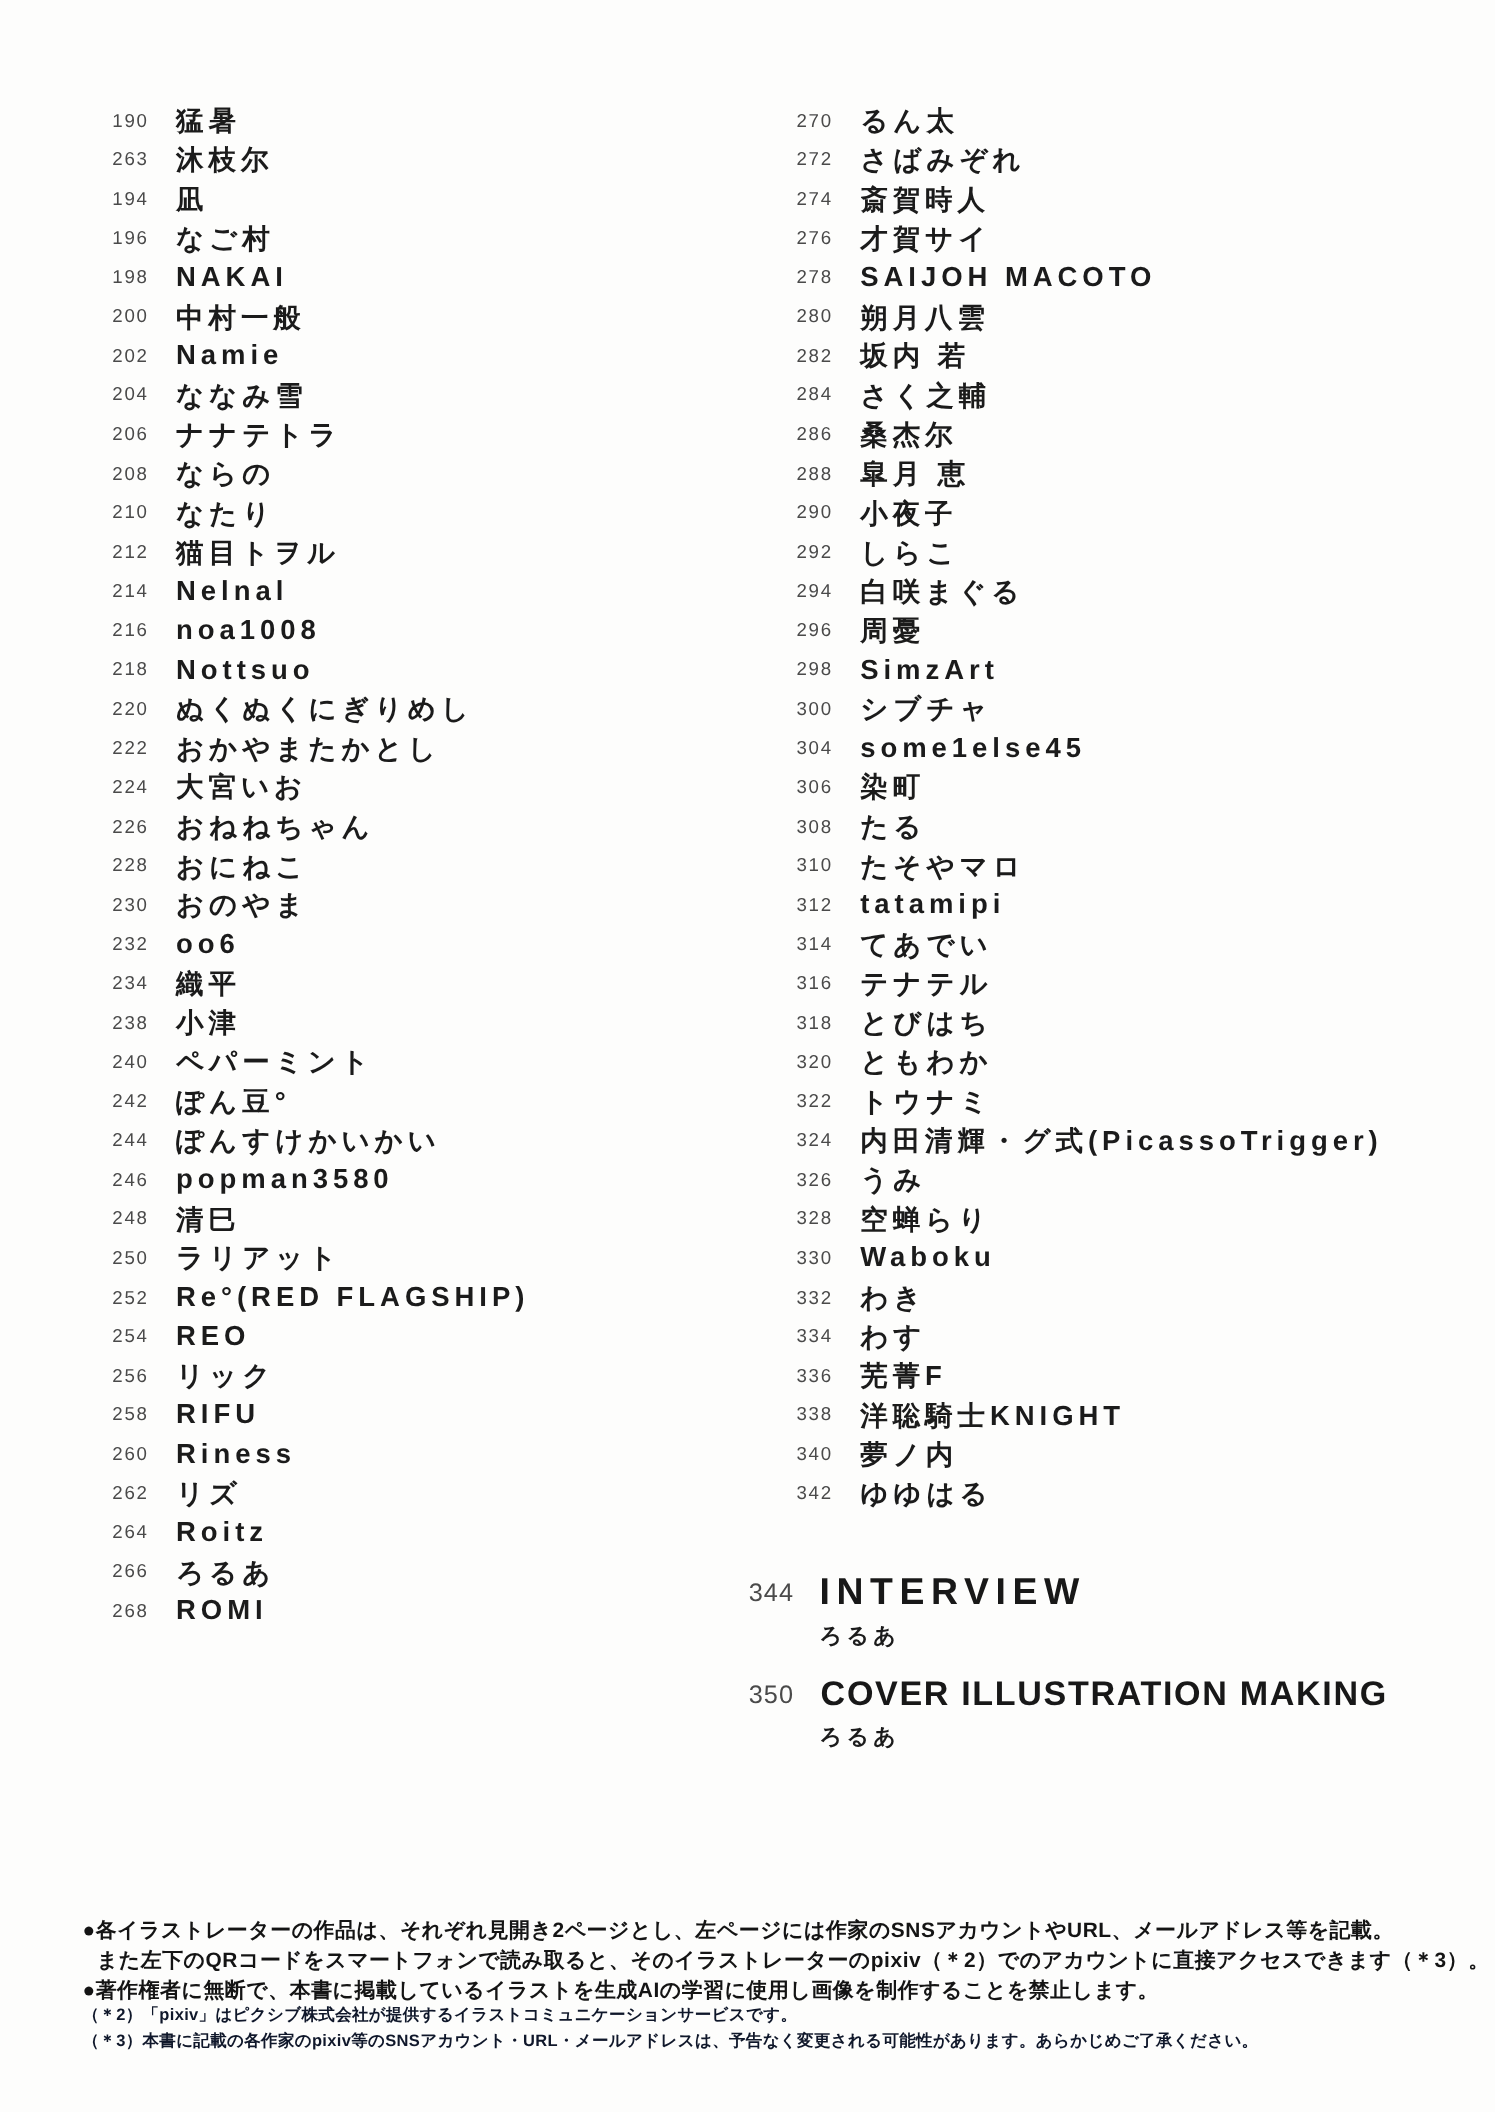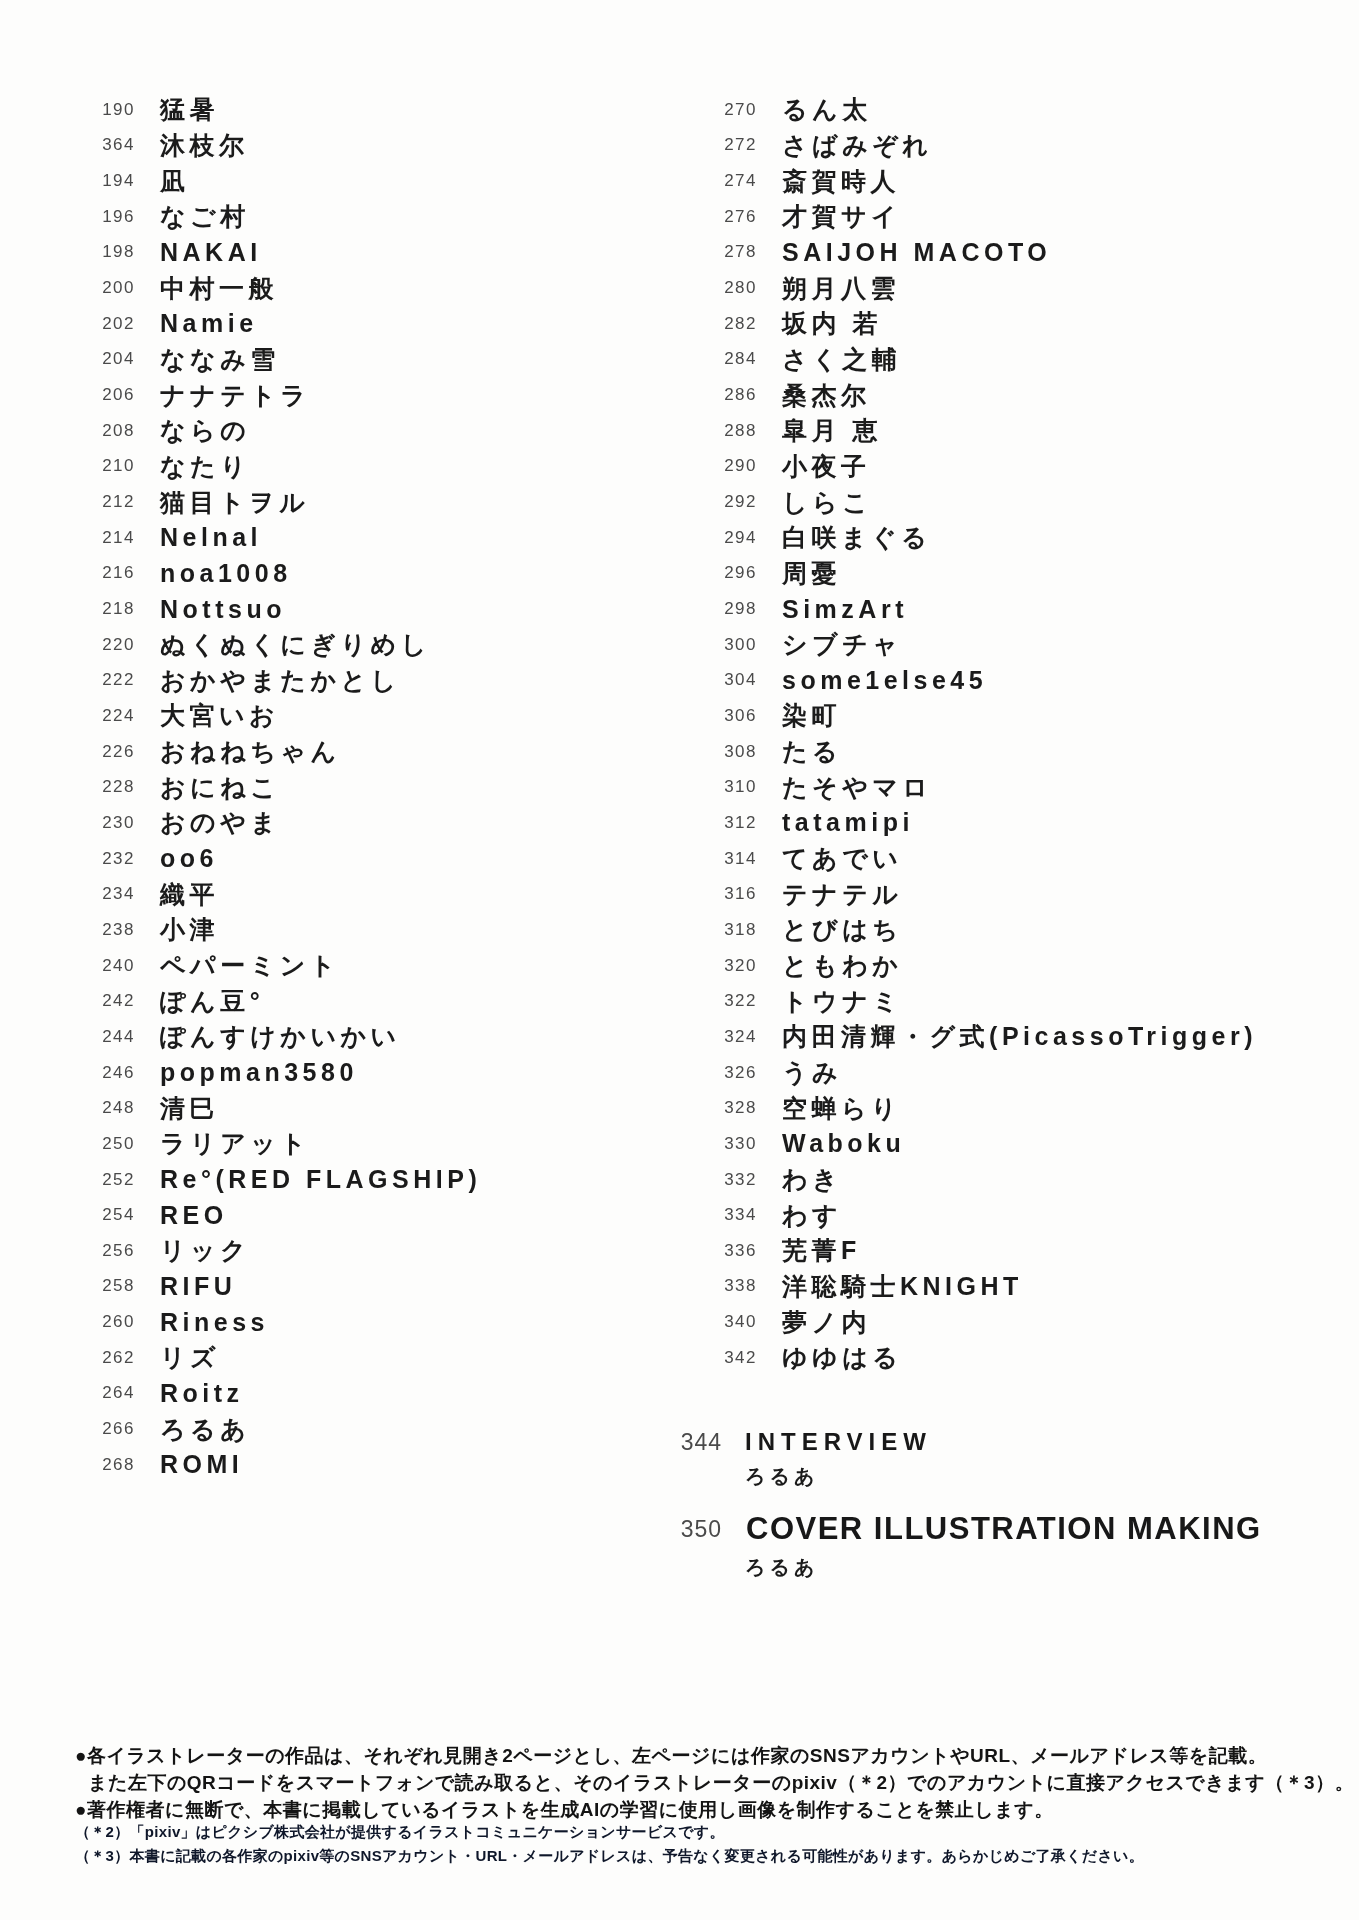--- a/index.html
+++ b/index.html
@@ -26,21 +26,21 @@
     white-space:nowrap;color:#1b1b1b;
   }
   .special{position:absolute;left:587px;top:1428px;}
   .sp-entry{margin-bottom:21px;}
   .sp-head{display:flex;align-items:center;}
   .sp-num{
     width:135px;flex:none;text-align:right;
     font-size:23px;color:#4a4a4a;letter-spacing:1px;
   }
   .sp-title{
-    margin-left:23px;font-size:24px;font-weight:700;
+    margin-left:23px;font-size:34px;font-weight:700;
     letter-spacing:6px;white-space:nowrap;color:#181818;
   }
   .sp-entry:nth-child(2) .sp-title{font-size:31px;letter-spacing:1.5px;margin-left:24px;}
   .sp-sub{
     margin-left:158px;margin-top:7px;
     font-size:20px;font-weight:700;letter-spacing:4px;color:#1b1b1b;
   }
   .notices{
     position:absolute;left:75px;top:1694px;
     font-size:19px;font-weight:700;line-height:27px;
@@ -55,21 +55,21 @@
 </style>
 </head>
 <body>
 
 <div class="toc-col left" id="left-col">
     <div class="toc-row">
       <span class="toc-num">190</span>
       <span class="toc-name">猛暑</span>
     </div>
     <div class="toc-row">
-      <span class="toc-num">364</span>
+      <span class="toc-num">263</span>
       <span class="toc-name">沐枝尔</span>
     </div>
     <div class="toc-row">
       <span class="toc-num">194</span>
       <span class="toc-name">凪</span>
     </div>
     <div class="toc-row">
       <span class="toc-num">196</span>
       <span class="toc-name">なご村</span>
     </div>

